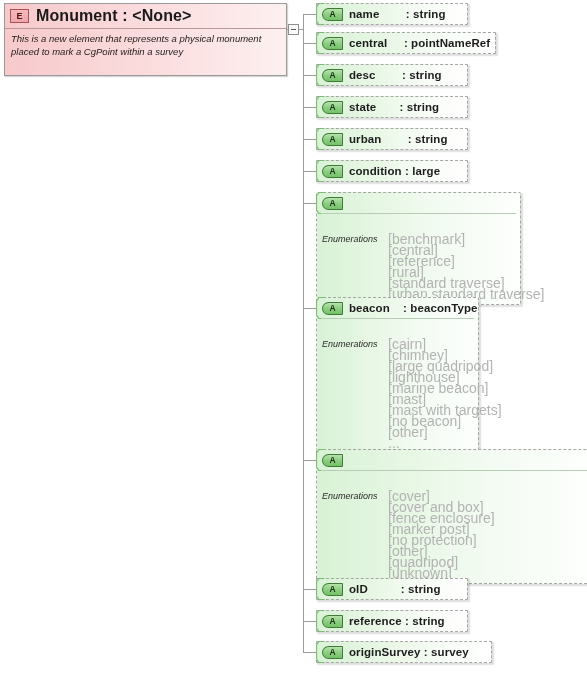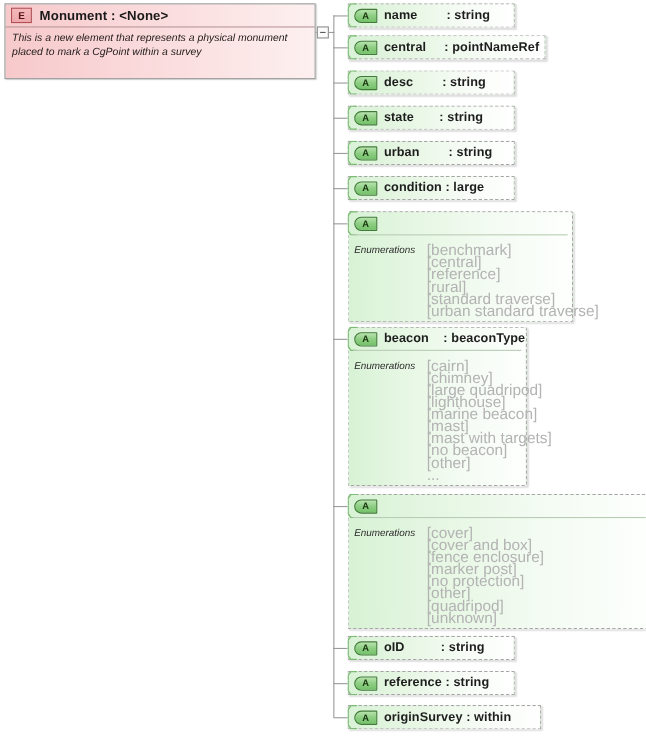--- a/index.html
+++ b/index.html
@@ -47,21 +47,21 @@
     background: linear-gradient(to bottom, #f4b9bc 0%, #eda7ab 100%);
     color: #5a1418;
     font-size: 9px;
     font-weight: bold;
     line-height: 12px;
     text-align: center;
     margin-right: 7px;
     font-family: "Liberation Sans", sans-serif;
   }
   .element-title {
-    font-size: 12px;
+    font-size: 16px;
     font-weight: bold;
     color: #1a1a1a;
     letter-spacing: 0.1px;
     white-space: nowrap;
     text-align: center;
   }
   .element-doc {
     padding: 4px 6px 17px 6px;
     font-size: 9.5px;
     font-style: italic;
@@ -168,21 +168,21 @@
     width: 9px;
     height: 22px;
   }
   .notch svg { display: block; }
 
   
   .enum-body {
     position: relative;
     margin: 0 4px 0 4px;
     border-top: 1px solid #b9cdb6;
-    padding: 8px 0 4px 1px;
+    padding: 20px 0 4px 1px;
     display: flex;
   }
   .enum-caption {
     font-size: 9px;
     font-style: italic;
     color: #2a2a2a;
     width: 66px;
     flex: 0 0 auto;
     line-height: 11px;
     padding-top: 0px;
@@ -386,18 +386,18 @@
         </div>
       </div>
       <div class="attr" style="left: 316px; top: 641px; width: 176px;">
         <div class="attr-head">
           <div class="notch">
             <svg width="9" height="22" viewBox="0 0 9 22">
               <path d="M8.5 0.5 L3 0.5 L0.5 4 L0.5 18 L3 21.5 L8.5 21.5" fill="none" stroke="#7bbd72" stroke-width="1.2"></path>
             </svg>
           </div>
           <div class="a-icon">A</div>
-          <div class="attr-label">originSurvey : within</div>
+          <div class="attr-label">originSurvey : survey</div>
         </div>
       </div>
     </div>
 
 </div>
 
 </body></html>

